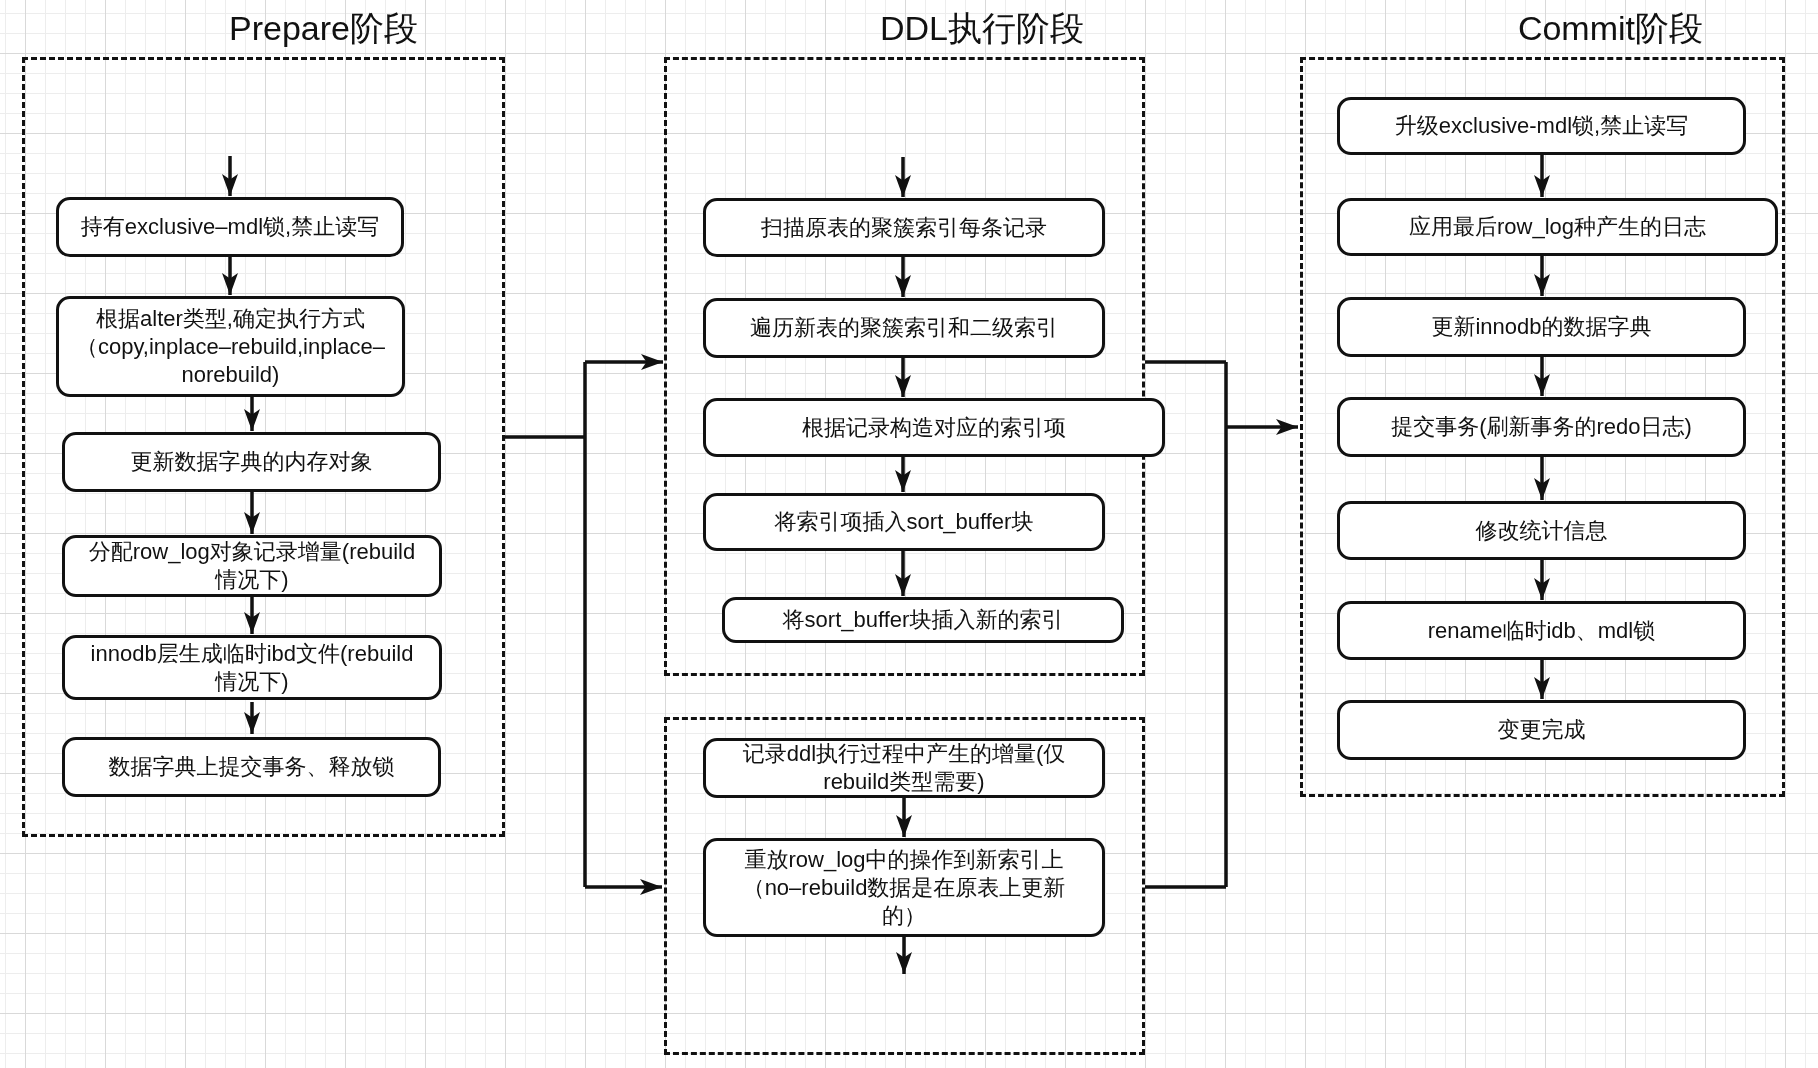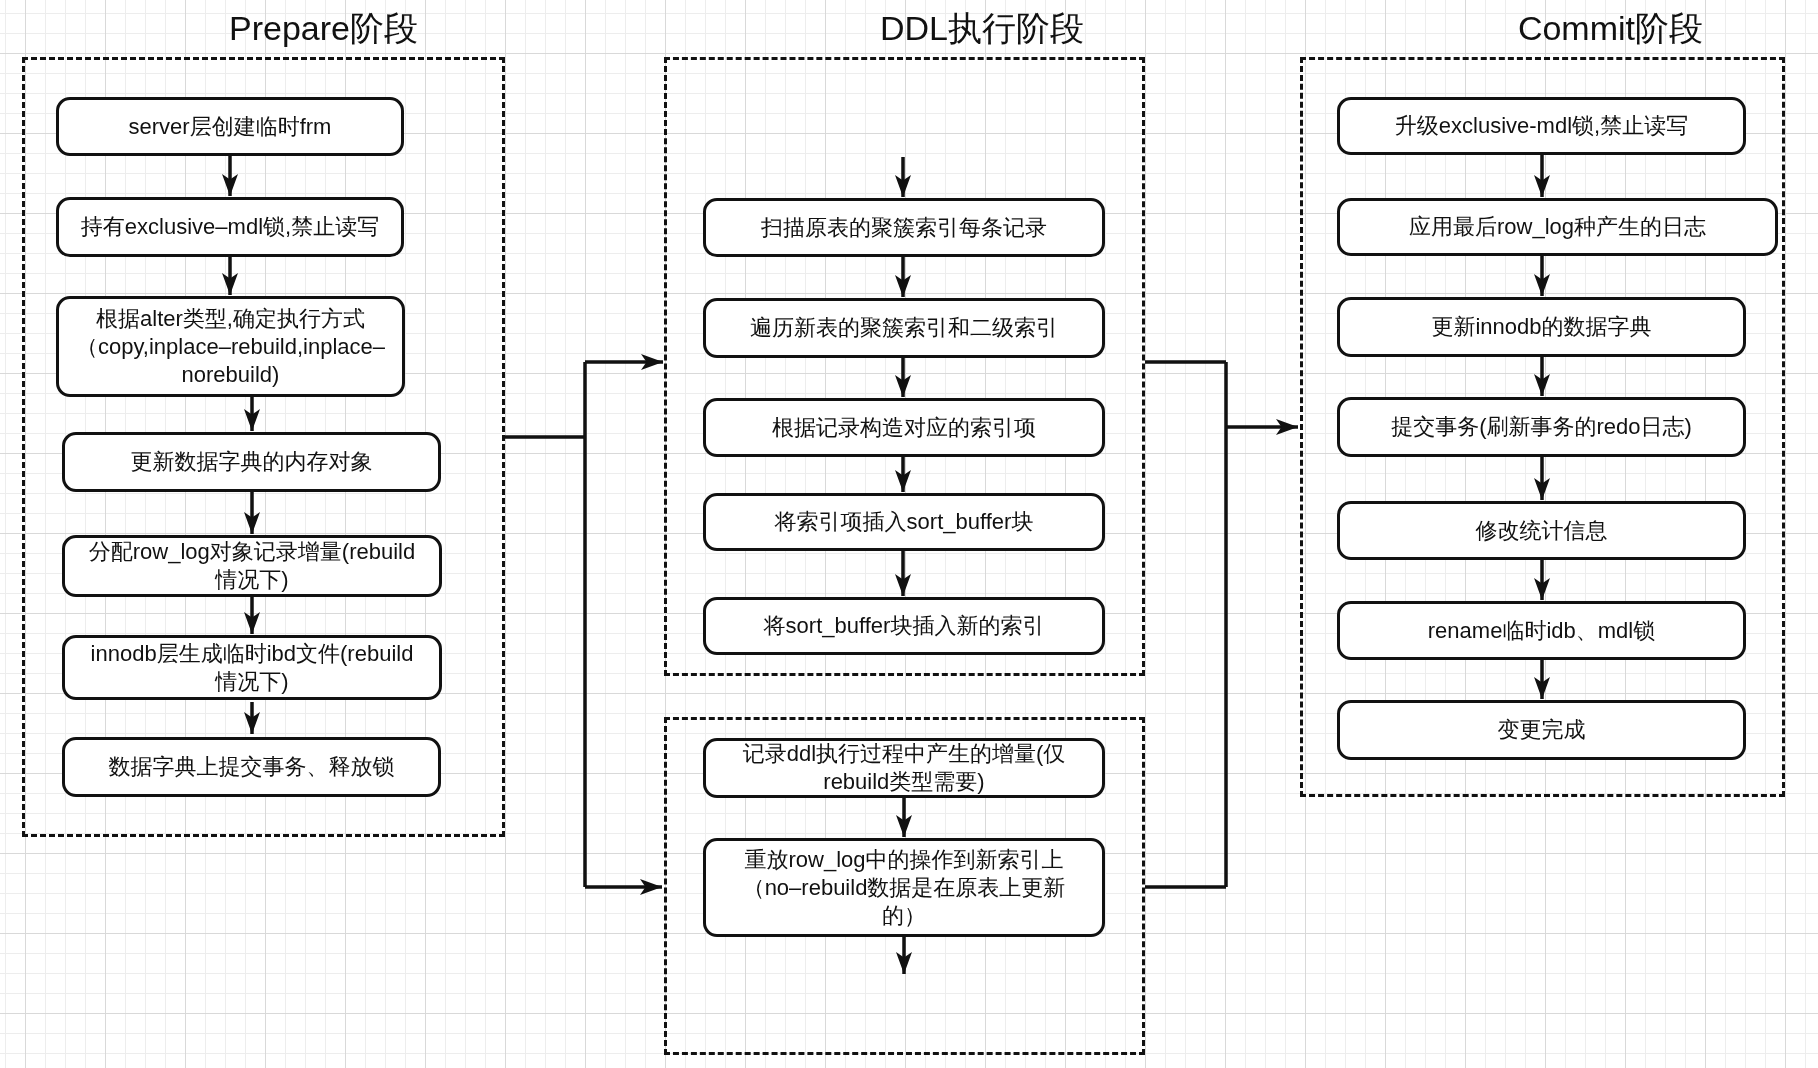--- a/index.html
+++ b/index.html
@@ -57,37 +57,36 @@
 
   <div class="col-title" style="left:18px">Prepare阶段</div>
   <div class="col-title" style="left:684px">DDL执行阶段</div>
   <div class="col-title" style="left:1303px">Commit阶段</div>
 
   <div class="phase" style="left:22px;top:57px;width:483px;height:780px"></div>
   <div class="phase" style="left:664px;top:57px;width:481px;height:619px"></div>
   <div class="phase" style="left:664px;top:717px;width:481px;height:338px"></div>
   <div class="phase" style="left:1300px;top:57px;width:485px;height:740px"></div>
 
-  <div class="node" style="left:56px;top:97px;width:348px;height:59px">server层创建临时frm</div>
   <div class="node" style="left:56px;top:197px;width:348px;height:60px">持有exclusive–mdl锁,禁止读写</div>
   <div class="node" style="left:56px;top:296px;width:349px;height:101px">根据alter类型,确定执行方式
 （copy,inplace–rebuild,inplace–
 norebuild)</div>
   <div class="node" style="left:62px;top:432px;width:379px;height:60px">更新数据字典的内存对象</div>
   <div class="node" style="left:62px;top:535px;width:380px;height:62px">分配row_log对象记录增量(rebuild
 情况下)</div>
   <div class="node" style="left:62px;top:635px;width:380px;height:65px">innodb层生成临时ibd文件(rebuild
 情况下)</div>
   <div class="node" style="left:62px;top:737px;width:379px;height:60px">数据字典上提交事务、释放锁</div>
 
   <div class="node" style="left:703px;top:198px;width:402px;height:59px">扫描原表的聚簇索引每条记录</div>
   <div class="node" style="left:703px;top:298px;width:402px;height:60px">遍历新表的聚簇索引和二级索引</div>
-  <div class="node" style="left:703px;top:398px;width:402px;height:59px">根据记录构造对应的索引项</div>
+  <div class="node" style="left:703px;top:398px;width:462px;height:59px">根据记录构造对应的索引项</div>
   <div class="node" style="left:703px;top:493px;width:402px;height:58px">将索引项插入sort_buffer块</div>
-  <div class="node" style="left:703px;top:597px;width:402px;height:58px">将sort_buffer块插入新的索引</div>
+  <div class="node" style="left:722px;top:597px;width:402px;height:46px">将sort_buffer块插入新的索引</div>
 
   <div class="node" style="left:703px;top:738px;width:402px;height:60px">记录ddl执行过程中产生的增量(仅
 rebuild类型需要)</div>
   <div class="node" style="left:703px;top:838px;width:402px;height:99px">重放row_log中的操作到新索引上
 （no–rebuild数据是在原表上更新
 的）</div>
 
   <div class="node" style="left:1337px;top:97px;width:409px;height:58px">升级exclusive-mdl锁,禁止读写</div>
   <div class="node" style="left:1337px;top:198px;width:441px;height:58px">应用最后row_log种产生的日志</div>
   <div class="node" style="left:1337px;top:297px;width:409px;height:60px">更新innodb的数据字典</div>

